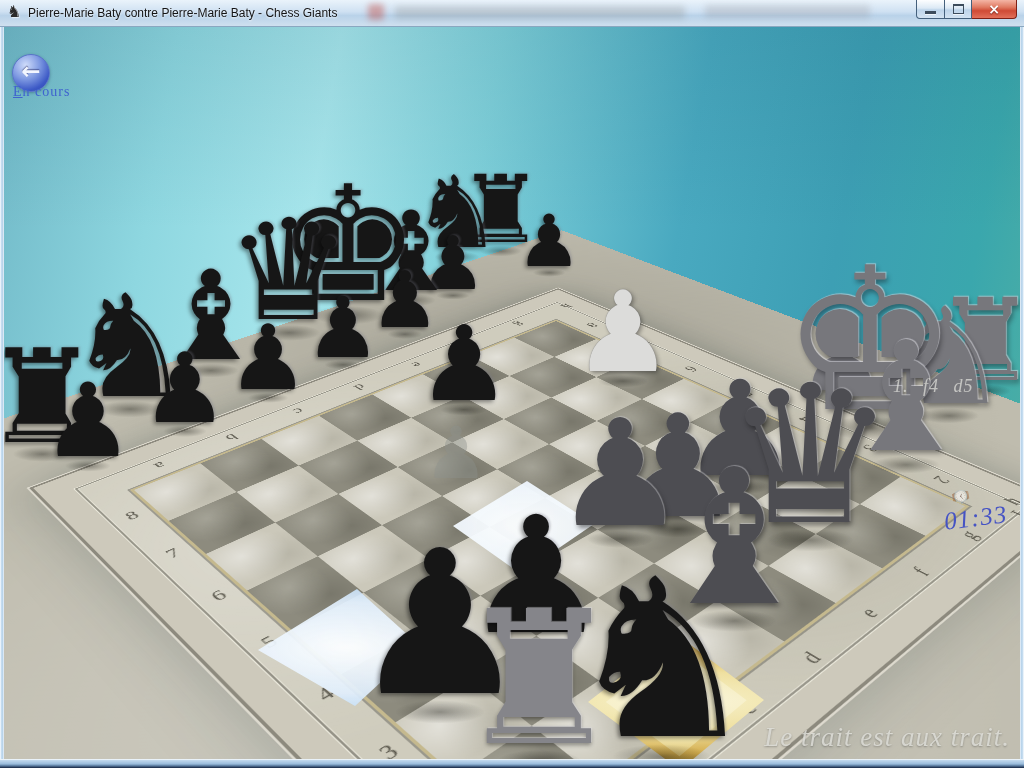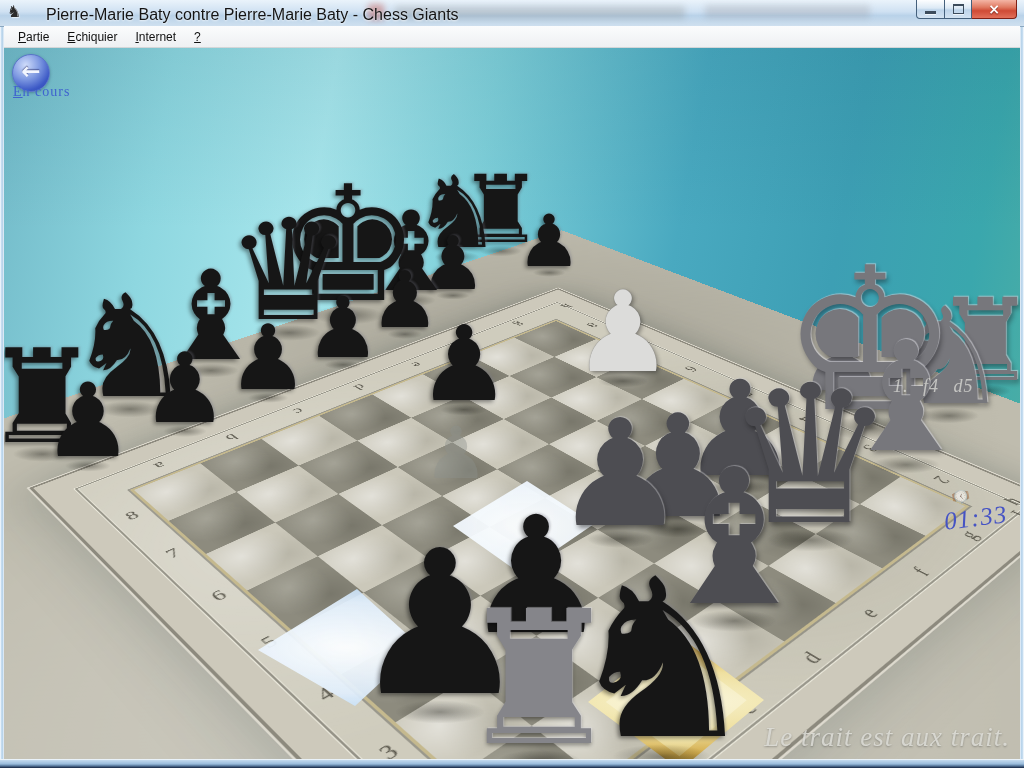--- a/index.html
+++ b/index.html
@@ -67,21 +67,21 @@
   
   .frame-left,.frame-right{position:absolute;top:0;bottom:0;width:4px;z-index:20;
     background:linear-gradient(90deg,#d5e7f6,#a9c9e4);box-shadow:inset 0 0 0 1px rgba(255,255,255,.55);}
   .frame-left{left:0;} .frame-right{right:0;background:linear-gradient(270deg,#d5e7f6,#a9c9e4);}
   .frame-bottom{position:absolute;left:0;right:0;bottom:0;height:9px;z-index:20;
     background:linear-gradient(180deg,#cfe3f4,#9abcdc 55%,#5c7da0 75%,#14233f 100%);box-shadow:inset 0 1px 0 rgba(255,255,255,.6);}
   .titlebar{position:absolute;left:0;right:0;top:0;height:26px;z-index:30;
     background:linear-gradient(180deg,#eaf3fb,#cfe1f2 45%,#b9d2e9 60%,#cfe0ef);border-bottom:1px solid #8aa7c0;}
   .title-icon{position:absolute;left:7px;top:4px;font-size:16px;line-height:16px;color:#2a2a2a;
     font-family:"DejaVu Sans",sans-serif;text-shadow:1px 1px 1px rgba(255,255,255,.6);}
-  .title-text{position:absolute;left:46px;top:6px;font-size:16px;color:#141414;text-shadow:0 1px 2px rgba(255,255,255,.8);}
+  .title-text{position:absolute;left:28px;top:6px;font-size:12px;color:#141414;text-shadow:0 1px 2px rgba(255,255,255,.8);}
   .glass-blob{position:absolute;filter:blur(3px);border-radius:3px;}
   .winbtns{position:absolute;right:7px;top:0;display:flex;}
   .wbtn{height:19px;box-sizing:border-box;border:1px solid #44607c;border-top:none;position:relative;cursor:pointer;
     background:linear-gradient(180deg,#fdfeff,#dce9f5 45%,#bdd4ea 55%,#d3e3f2);}
   .wbtn.min{width:29px;border-radius:0 0 0 4px;}
   .wbtn.max{width:27px;border-left:none;}
   .wbtn.close{width:45px;border-left:none;border-radius:0 0 4px 0;border-color:#7e2016;
     background:linear-gradient(180deg,#f4b5a5,#e07a62 40%,#cf4a35 60%,#e2705a);}
   .glyph-min{position:absolute;left:8px;bottom:4px;width:11px;height:3px;background:#3c4c5c;box-shadow:0 1px 0 rgba(255,255,255,.7);}
   .glyph-max{position:absolute;left:8px;top:4px;width:9px;height:8px;border:1px solid #3c4c5c;box-shadow:inset 0 1px 0 #3c4c5c,0 1px 0 rgba(255,255,255,.7);}
@@ -301,20 +301,14 @@
         </div>
       <div class="wbtn max">
           <span class="glyph-max"></span>
         </div>
       <div class="wbtn close">
           <span class="glyph-close">×</span>
         </div>
     </div>
   </div>
 
-  <div class="menubar">
-    <span class="menu-item"><u>P</u>artie</span>
-    <span class="menu-item"><u>E</u>chiquier</span>
-    <span class="menu-item"><u>I</u>nternet</span>
-    <span class="menu-item"><u>?</u></span>
-  </div>
 
 </div>
 
 </body></html>

